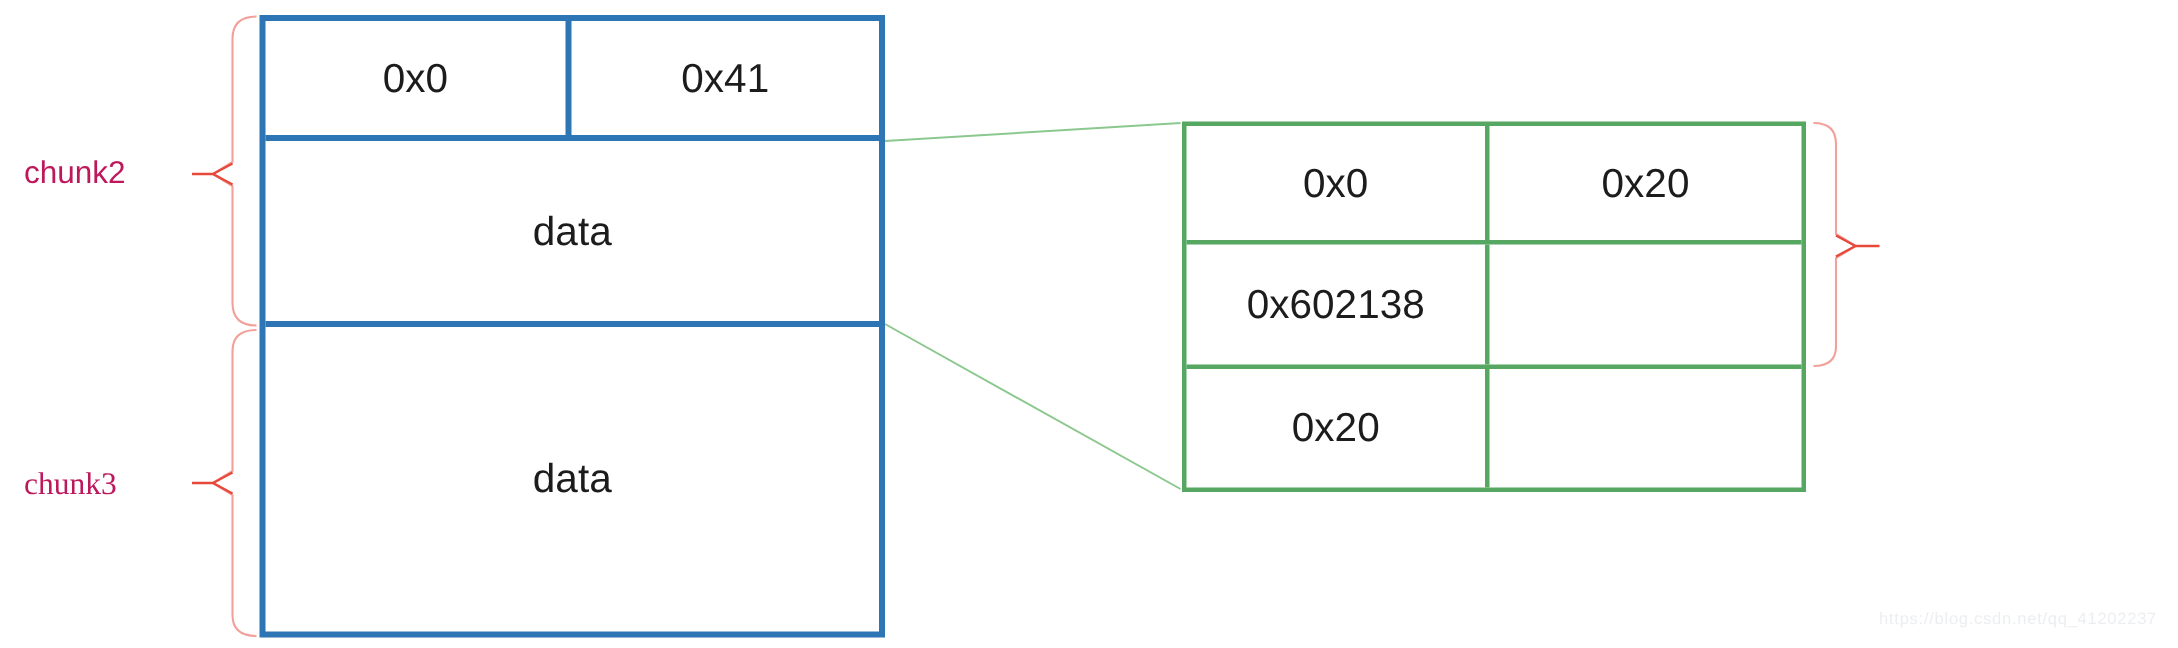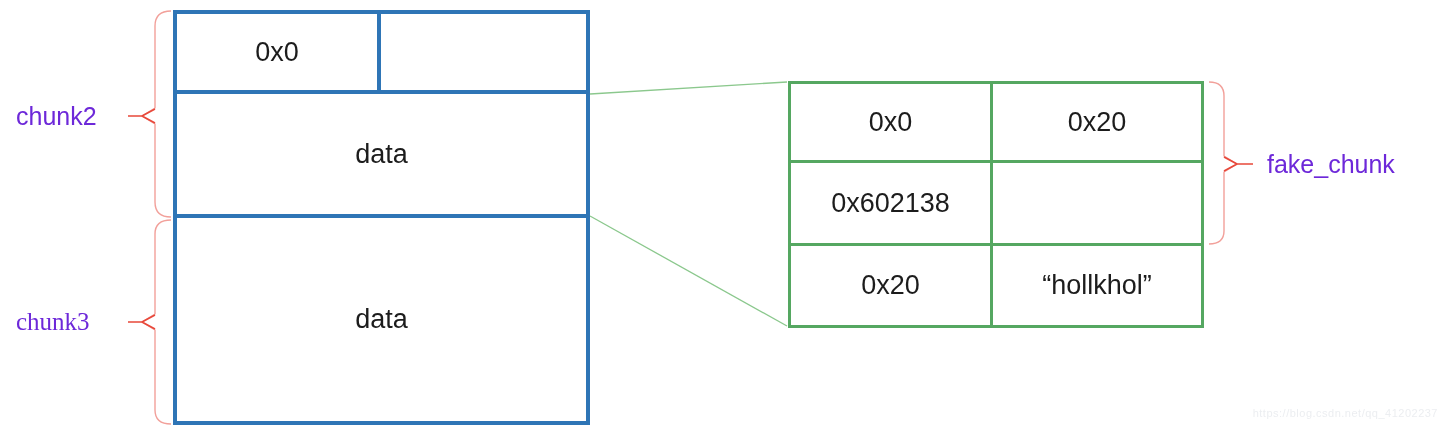--- a/index.html
+++ b/index.html
@@ -72,23 +72,23 @@
     flex: 1;
   }
   .gtable .cell.left-half {
     flex: none;
     width: 202px;
     border-right: 3px solid #55a761;
   }
   
   .red-label {
     position: absolute;
-    font-size: 25px;
+    font-size: 21px;
     line-height: 32px;
-    color: #6d28d9;
+    color: #be185d;
     white-space: nowrap;
   }
   #label-chunk2 { left: 16px; top: 100px; }
   #label-chunk3 { left: 16px; top: 306px; font-family: Liberation Serif, serif; }
   #label-fake-chunk { left: 1267px; top: 148px; }
   
   .watermark {
     position: absolute;
     right: 14px; top: 407px;
     font-size: 11px;
@@ -113,42 +113,41 @@
     <path d="M 171 220 Q 155 220 155 234 L 155 314 L 142 322 L 155 330 L 155 410 Q 155 424 171 424" fill="none" stroke="#f2a09a" stroke-width="1.4" stroke-linejoin="round"></path>
     <path d="M 128 322 L 142 322 M 155 315 L 142 322 L 155 329" fill="none" stroke="#e8483a" stroke-width="1.6" stroke-linejoin="round"></path>
 
     <path d="M 1209 82 Q 1224 82 1224 96 L 1224 156 L 1237 164 L 1224 172 L 1224 231 Q 1224 244 1209 244" fill="none" stroke="#f2a09a" stroke-width="1.4" stroke-linejoin="round"></path>
     <path d="M 1237 164 L 1253 164 M 1224 157 L 1237 164 L 1224 171" fill="none" stroke="#e8483a" stroke-width="1.6" stroke-linejoin="round"></path>
   </svg>
 
   <div class="btable">
     <div class="row r1 divided">
       <div class="cell left-half">0x0</div>
+      <div class="cell">0x41</div>
     </div>
     <div class="row r2 divided">
       <div class="cell">data</div>
     </div>
     <div class="row r4">
       <div class="cell">data</div>
     </div>
   </div>
 
   <div class="gtable">
     <div class="row g1 divided">
       <div class="cell left-half">0x0</div>
       <div class="cell">0x20</div>
     </div>
     <div class="row g2 divided">
       <div class="cell left-half">0x602138</div>
     </div>
     <div class="row g3">
       <div class="cell left-half">0x20</div>
-      <div class="cell">“hollkhol”</div>
     </div>
   </div>
 
   <div id="label-chunk2" class="red-label">chunk2</div>
   <div id="label-chunk3" class="red-label">chunk3</div>
-  <div id="label-fake-chunk" class="red-label">fake_chunk</div>
 
   <div class="watermark">https://blog.csdn.net/qq_41202237</div>
 
 </div>
 
 </body></html>

